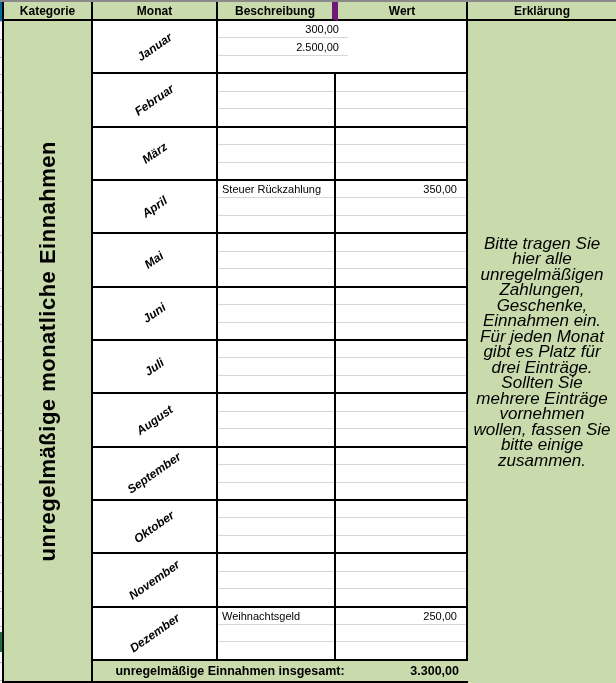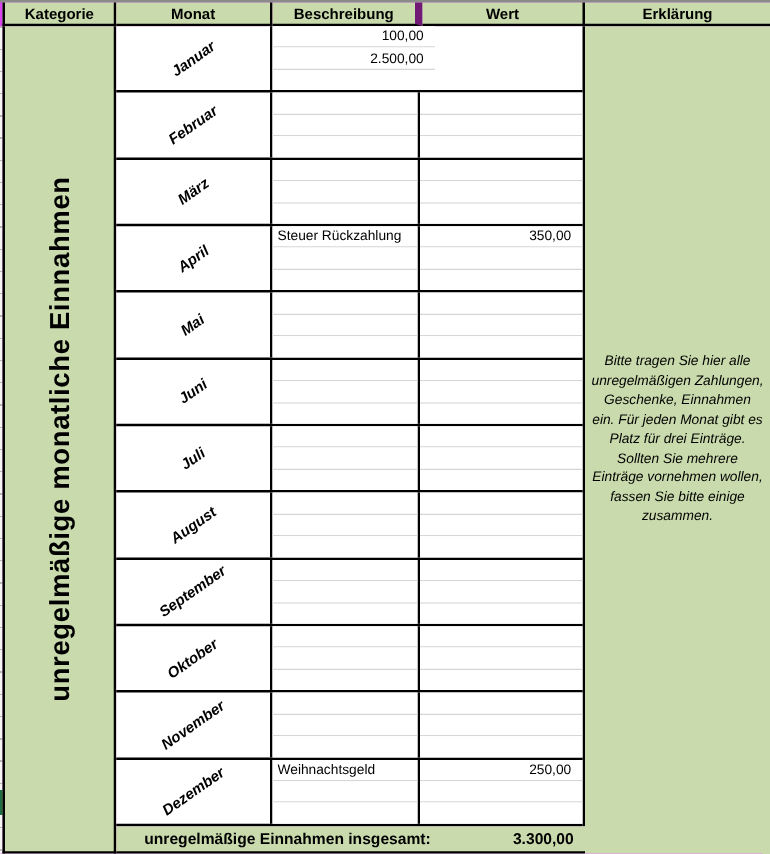--- a/index.html
+++ b/index.html
@@ -3,21 +3,21 @@
 <meta charset="utf-8">
 <style>
   * { margin: 0; padding: 0; box-sizing: border-box; }
   html, body { background: #fff; }
   body { font-family: "Liberation Sans", sans-serif; color: #000; }
 
   .sheet {
     position: relative;
     width: 616px;
     height: 683px;
-    background: #d946ef;
+    background: #0369a1;
     overflow: hidden;
   }
 
   
   .top-edge {
     position: absolute; left: 0; top: 0; width: 616px; height: 2px;
     background: #8a8a8a;
   }
 
   
@@ -87,21 +87,21 @@
   .subcell.wert { padding-right: 9px; justify-content: flex-end; }
   .subcell span { white-space: nowrap; overflow: hidden; }
 
   
   .erklaerung-cell {
     position: absolute; left: 468px; top: 21px; width: 148px; height: 662px;
     display: flex; align-items: center; justify-content: center;
   }
   .erklaerung-text {
     padding: 0 5px;
-    font-size: 11px; font-style: italic; text-align: center;
+    font-size: 17px; font-style: italic; text-align: center;
     line-height: 15.5px;
   }
 
   
   .total-row {
     position: absolute; left: 93px; top: 661px; width: 375px; height: 22px;
     border-bottom: 2px solid #000;
     display: flex; align-items: center;
     font-size: 12.5px; font-weight: bold;
   }
@@ -127,21 +127,21 @@
     <span class="kategorie-text">unregelmäßige monatliche Einnahmen</span>
   </div>
 
   <div class="months-region" id="months-region">
   <div class="month-block">
     <div class="month-cell">
       <span class="month-label">Januar</span>
     </div>
     <div class="wert-col">
       <div class="subcell wert sep">
-            <span>100,00</span>
+            <span>300,00</span>
           </div>
       <div class="subcell wert sep">
             <span>2.500,00</span>
           </div>
       <div class="subcell wert">
             <span></span>
           </div>
     </div>
   </div>
 

